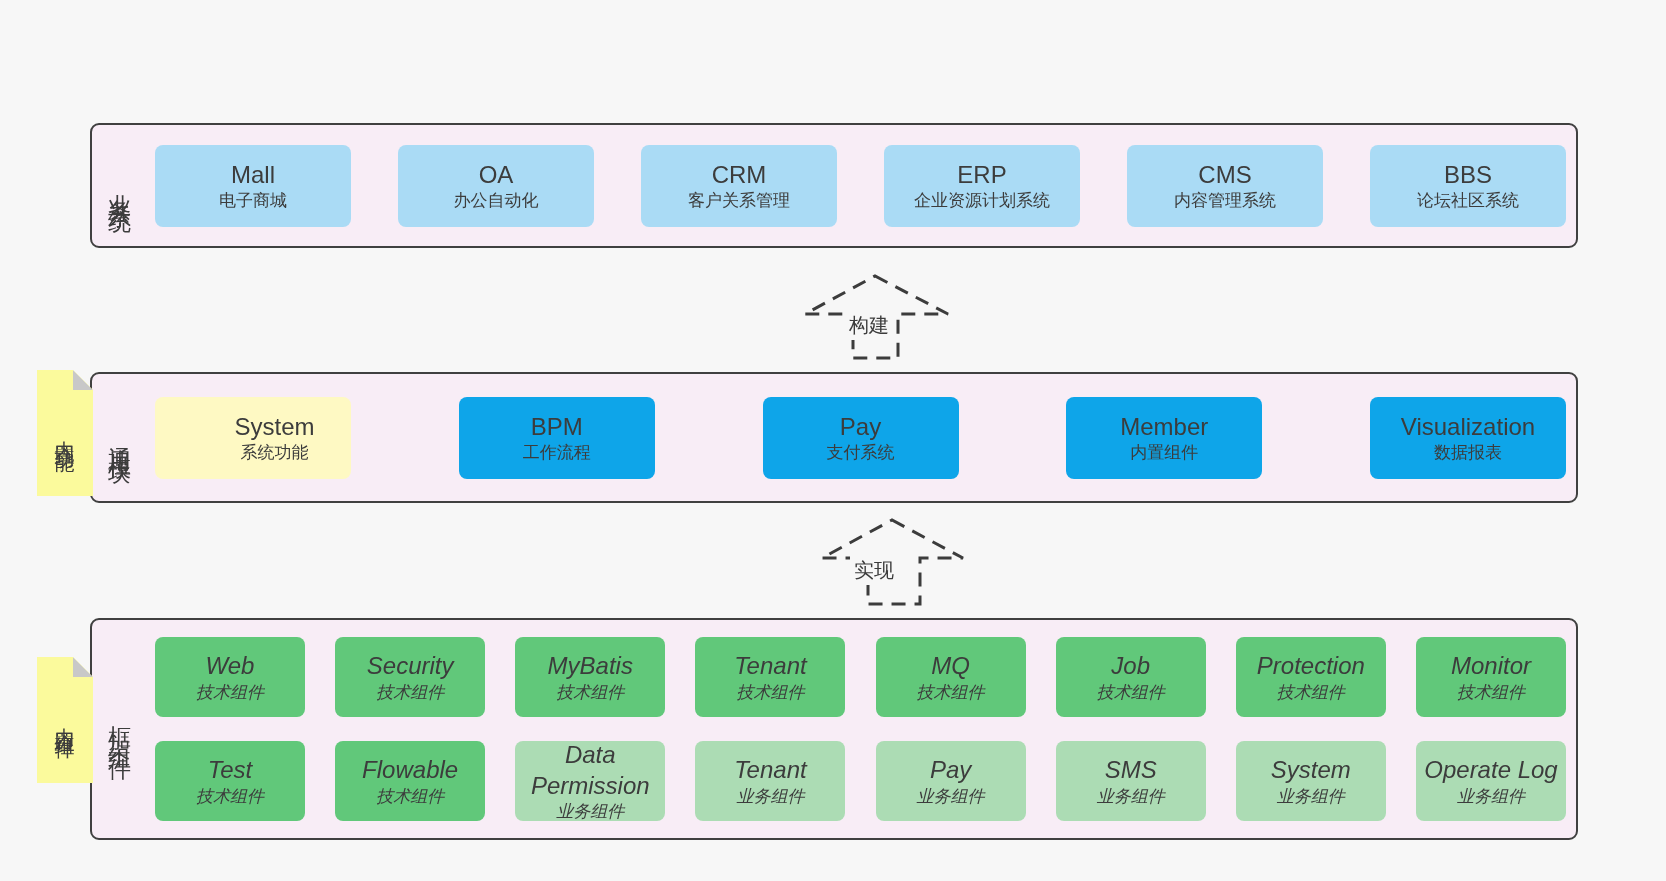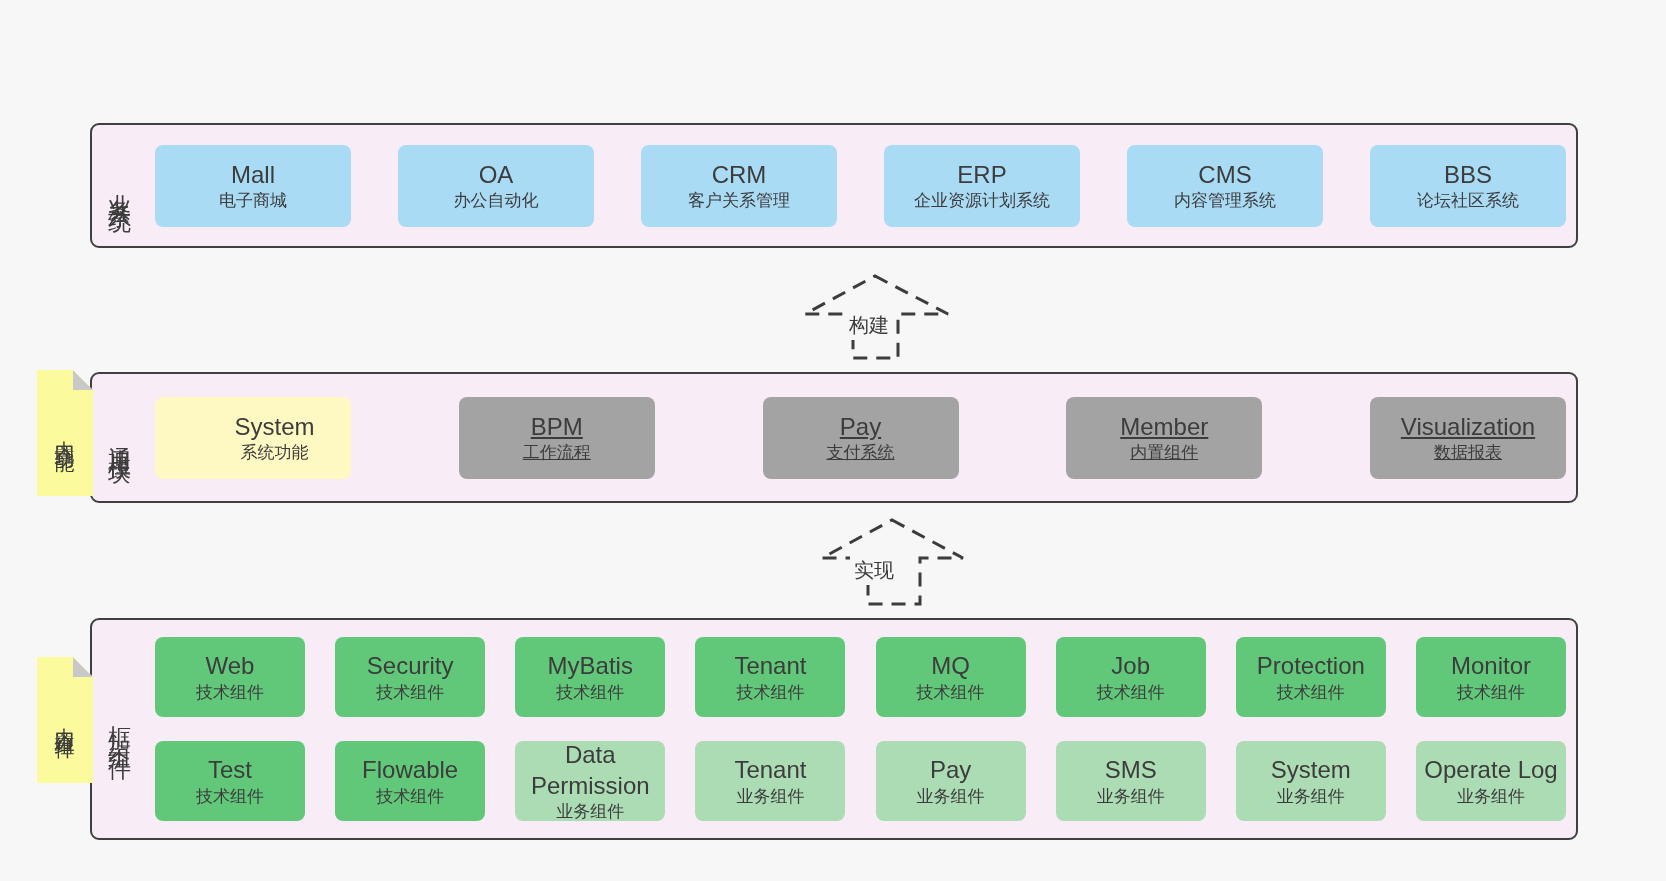--- a/index.html
+++ b/index.html
@@ -17,34 +17,34 @@
   .band3 { top:618px; height:222px; }
 
   .vlabel {
     writing-mode:vertical-lr; text-orientation:upright;
     font-size:23px; letter-spacing:5px; line-height:1;
     margin-left:16px; color:#3c3c3c; flex:0 0 auto;
   }
   .vlabel-wide { letter-spacing:11px; }
 
   .content { flex:1; display:flex; justify-content:space-between; margin-left:24px; margin-right:10px; }
-  .content-col { flex:1; display:flex; flex-direction:column; justify-content:center; gap:24px; margin-left:24px; margin-right:10px; }
+  .content-col { flex:1; display:flex; flex-direction:column; justify-content:center; gap:24px; margin-left:24px; margin-right:10px;font-style:italic; }
 
   .box {
     display:flex; flex-direction:column; align-items:center; justify-content:center;
     border-radius:8px; text-align:center; line-height:1.3; padding:0 4px;
   }
   .b6 { width:196px; height:82px; }
   .b8 { width:150px; height:80px; }
   .box-name { font-size:24px;text-align:center; }
   .box-sub  { font-size:17px; }
 
   .blue        { background:#aadbf5; }
   .red         { background:#fef9c3;padding-left:47px; }
-  .pink        { background:#a3a3a3;text-decoration:underline; }
+  .pink        { background:#0ea5e9; }
   .green-dark  { background:#61c87a; }
   .green-light { background:#acdcb4; }
 
   .arrow { position:absolute; z-index:3; }
   .arrow1 { left:795px; top:268px; }
   .arrow2 { left:812px; top:512px; }
   .arrow-label {
     position:absolute; z-index:4; background:#f7f7f7;
     font-size:20px; padding:1px 4px; color:#3c3c3c;
   }

